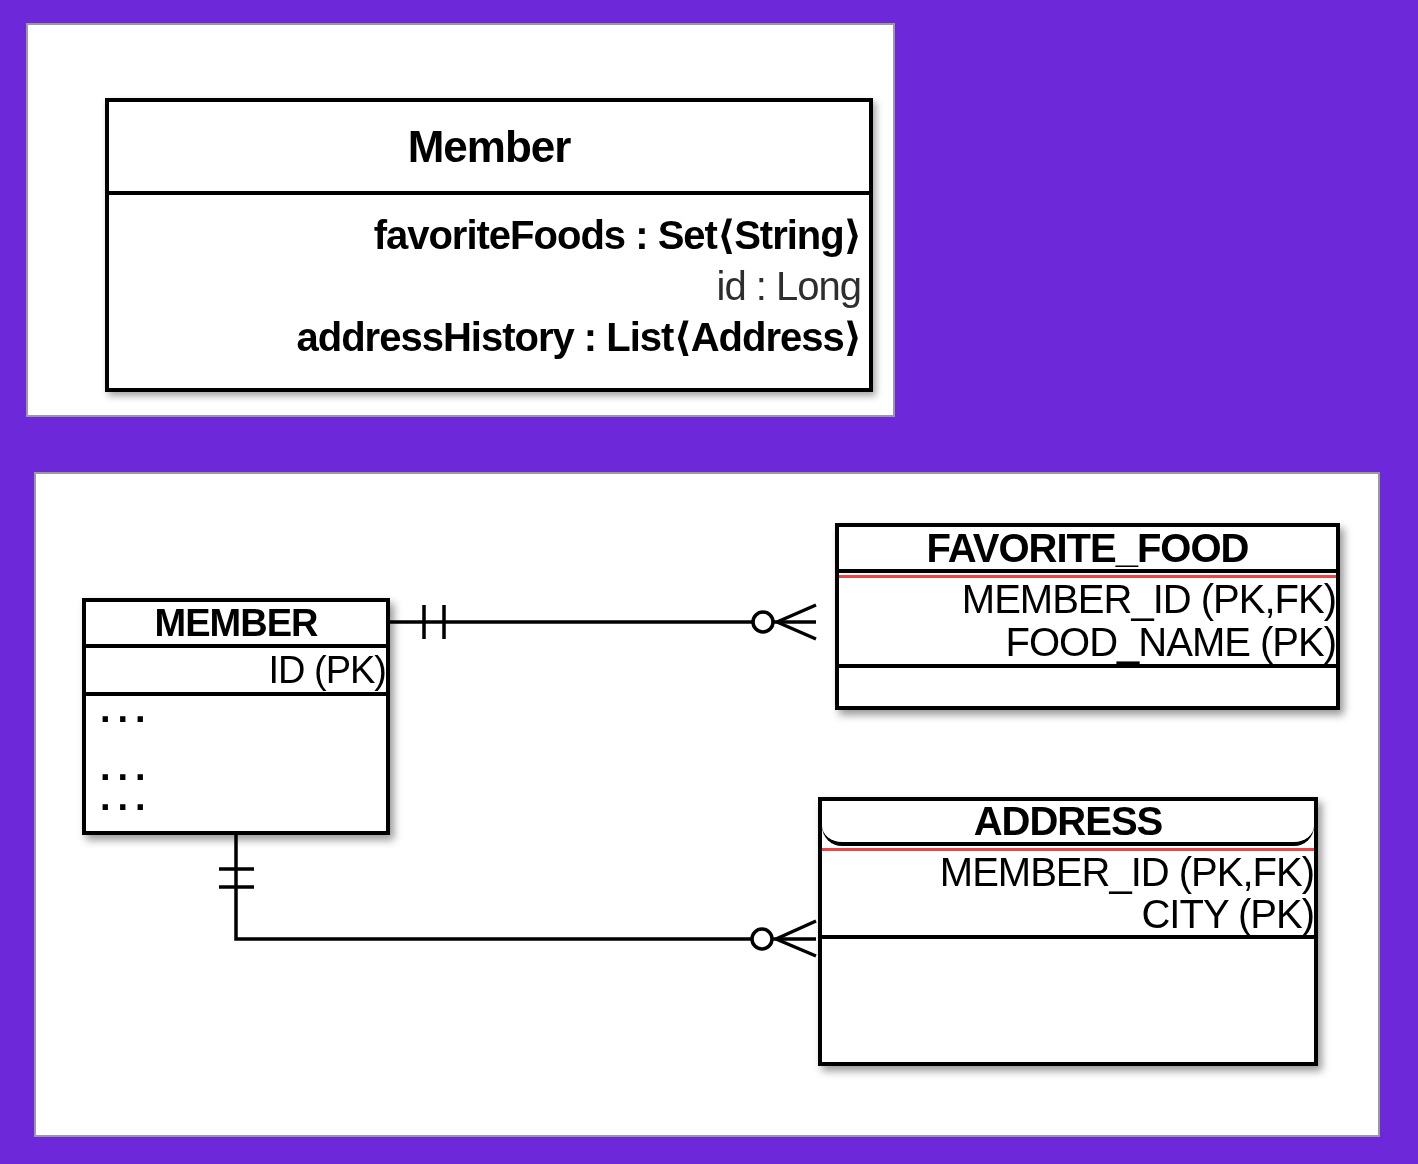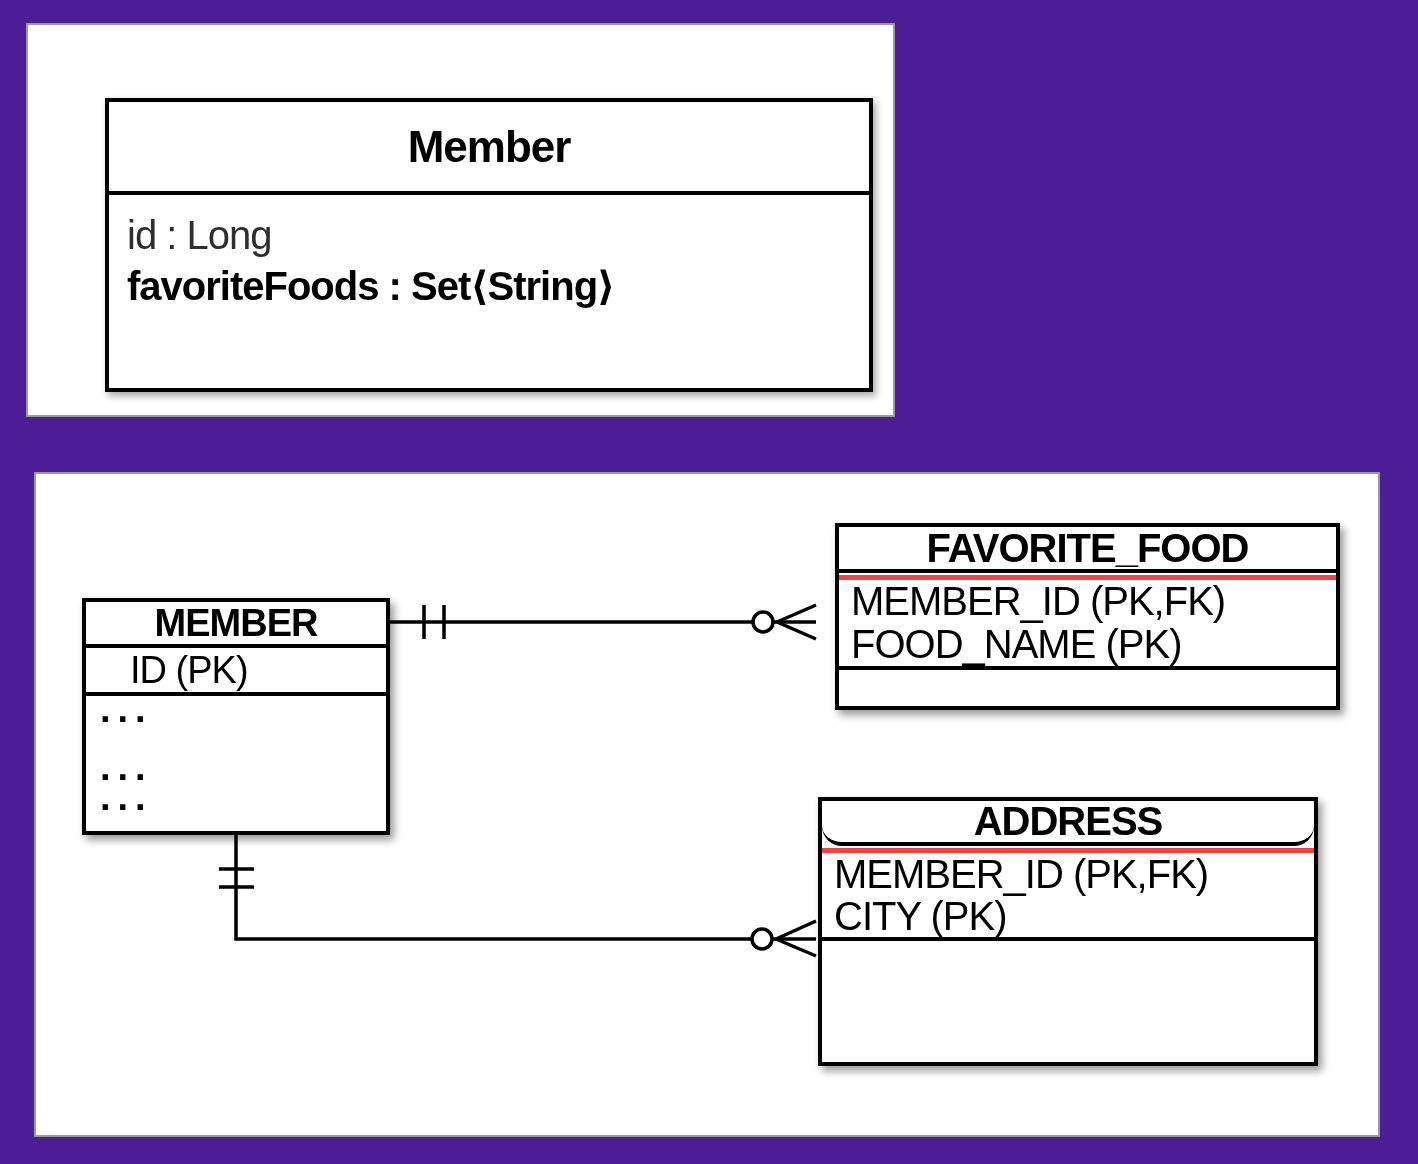--- a/index.html
+++ b/index.html
@@ -1,18 +1,18 @@
 <!DOCTYPE html>
 <html><head>
 <meta charset="utf-8">
 <style>
   * { margin:0; padding:0; box-sizing:border-box; }
   html,body { background:#fff; }
   body { font-family:"Liberation Sans","DejaVu Sans",sans-serif; color:#000; }
-  .canvas { position:relative; width:1418px; height:1164px; background:#4c1d95; overflow:hidden; }
+  .canvas { position:relative; width:1418px; height:1164px; background:#6d28d9; overflow:hidden;text-align:right; }
 
   
   .outer-panel { position:absolute; border:2px solid #9a9a9a; background:#fff; }
   #panel-top    { left:26px; top:23px;  width:869px;  height:394px; }
   #panel-bottom { left:34px; top:472px; width:1346px; height:665px; }
 
   
   .uml-class-box { position:absolute; left:77px; top:73px; width:768px; height:294px;
                    border:4px solid #000; background:#fff;
                    box-shadow:3px 4px 7px rgba(0,0,0,.35); }
@@ -24,21 +24,21 @@
   .uml-field.regular { font-weight:400; color:#2e2e2e; }
   .uml-field.bold    { font-weight:bold; color:#000; }
 
   
   .er-table { position:absolute; border:4px solid #000; background:#fff;
               box-shadow:4px 5px 8px rgba(0,0,0,.4); }
   .er-header { display:flex; align-items:center; justify-content:center;
                font-weight:bold; letter-spacing:-1px; border-bottom:4px solid #000; }
   .er-row { letter-spacing:-1px; padding-left:12px; white-space:nowrap; }
   .dbl-gap { height:2px; }            
-  .er-body.dbl { border-top:5px solid #ef4444; }
+  .er-body.dbl { border-top:3px solid #ef4444; }
 
   #table-member { left:82px; top:598px; width:308px; height:237px; }
   #table-member .er-header { height:46px; font-size:38px; }
   #table-member .er-row.key { font-size:38px; line-height:44px; border-bottom:4px solid #000;padding-left:44px; }
   #table-member .er-dots-area { position:relative; height:135px; }
   #table-member .dots { position:absolute; left:14px; font-size:38px; line-height:26px;
                         letter-spacing:7px; font-weight:bold; }
   #table-member .dots.d1 { top:0; }
   #table-member .dots.d2 { top:58px; }
   #table-member .dots.d3 { top:88px; }
@@ -61,22 +61,23 @@
 </style>
 </head>
 <body>
 
 <div class="canvas">
 
   <div class="outer-panel" id="panel-top">
     <div class="uml-class-box">
       <div class="uml-header">Member</div>
       <div class="uml-body">
+        <div class="uml-field bold">favoriteFoods : Set⟨String⟩</div>
         <div class="uml-field regular">id : Long</div>
-        <div class="uml-field bold">favoriteFoods : Set⟨String⟩</div>
+        <div class="uml-field bold">addressHistory : List⟨Address⟩</div>
       </div>
     </div>
   </div>
 
   <div class="outer-panel" id="panel-bottom"></div>
 
   <div class="er-table" id="table-member">
     <div class="er-header">MEMBER</div>
     <div class="er-row key">ID (PK)</div>
     <div class="er-dots-area">

